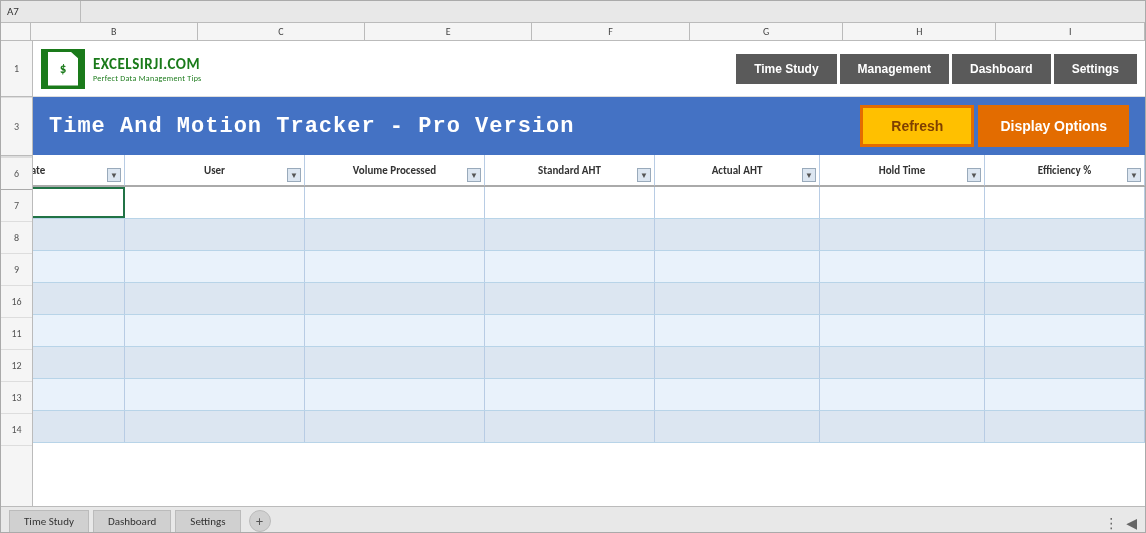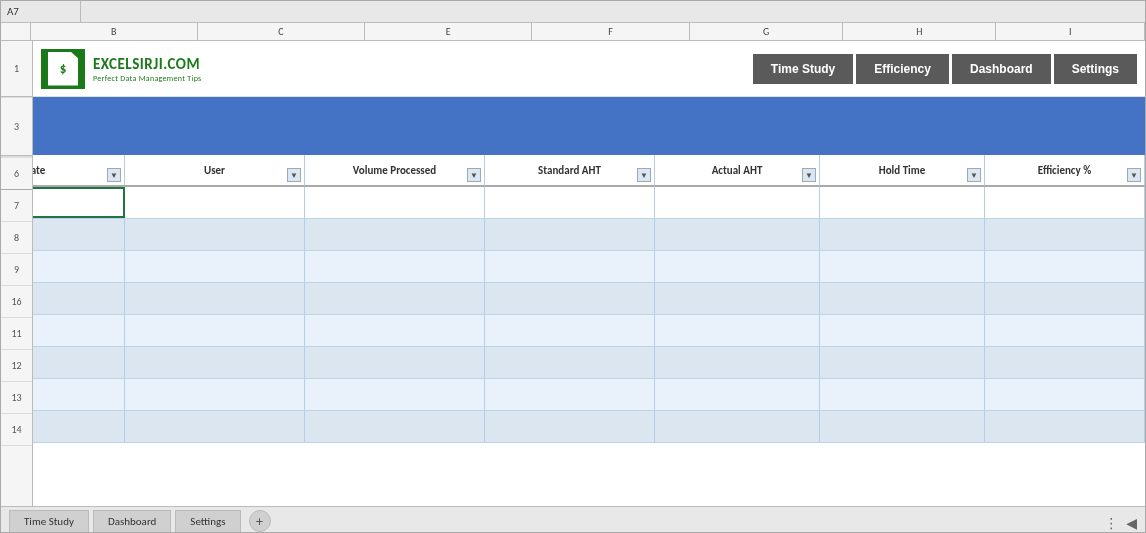--- a/index.html
+++ b/index.html
@@ -361,28 +361,31 @@
               <span style="color:#1a7a1a; font-size:13px; font-weight:bold;">$</span>
             </div>
           </div>
           <div class="logo-text">
             <span class="logo-title">EXCELSIRJI.COM</span>
             <span class="logo-subtitle">Perfect Data Management Tips</span>
           </div>
         </div>
         <div class="nav-buttons">
           <button class="nav-btn nav-btn-dark">Time Study</button>
-          <button class="nav-btn nav-btn-dark">Efficiency</button>
+          <button class="nav-btn nav-btn-dark">Management</button>
           <button class="nav-btn nav-btn-dark">Dashboard</button>
           <button class="nav-btn nav-btn-dark">Settings</button>
         </div>
       </div>
 
       <div class="title-row">
+        <span class="title-text">Time And Motion Tracker - Pro Version</span>
         <div class="title-buttons">
+          <button class="refresh-btn">Refresh</button>
+          <button class="display-btn">Display Options</button>
         </div>
       </div>
 
       <div class="grid-area">
 
         <div class="col-header-row">
           <div class="data-col-header" style="width:180px;">
             <span>Date</span>
             <div class="dropdown-arrow">▼</div>
           </div>

